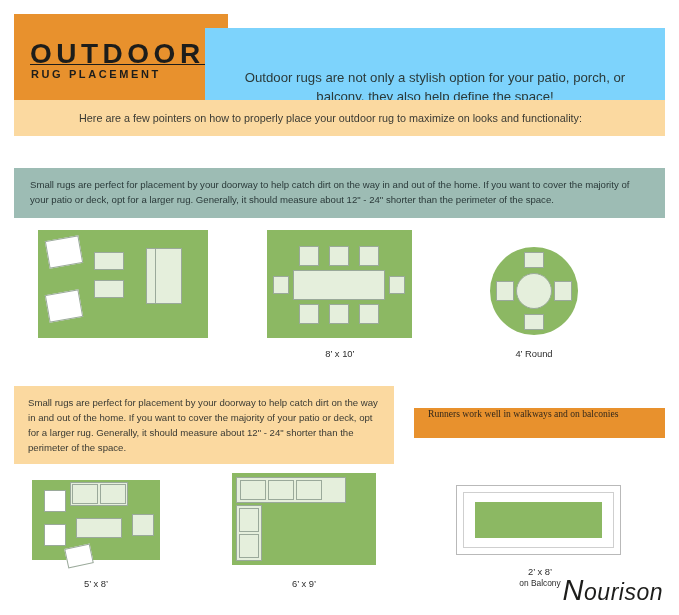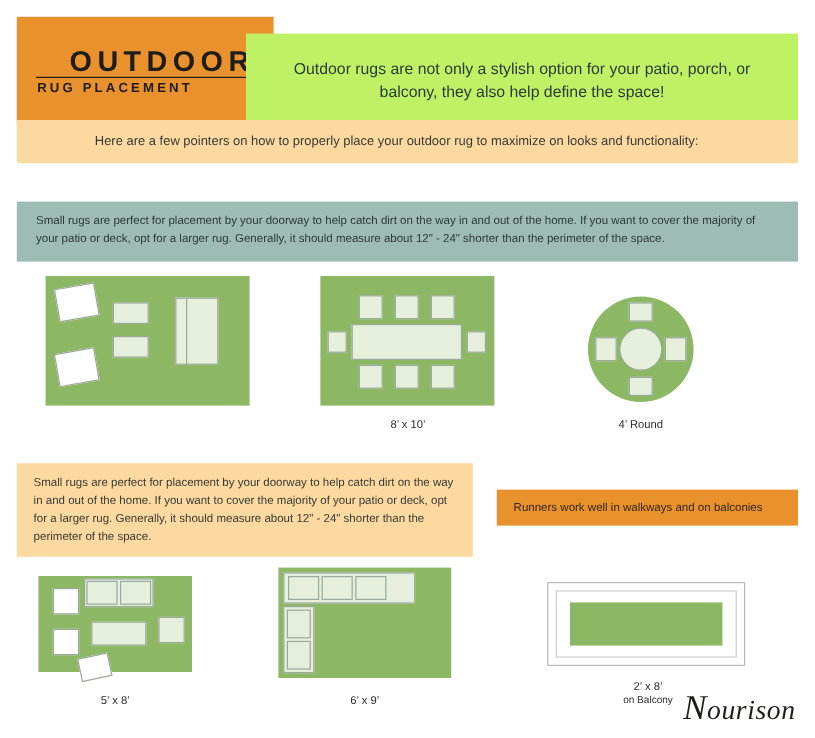--- a/index.html
+++ b/index.html
@@ -21,48 +21,47 @@
   
   .title-block {
     position: absolute;
     left: 14px; top: 14px;
     width: 214px; height: 88px;
     background: #e8912d;
   }
   .title-main {
     position: absolute;
     left: 16px; top: 24px;
-    font-size: 24px;
+    font-size: 28px;
     font-weight: bold;
     letter-spacing: 4.5px;
     color: #1d1d1b;
-    margin-left: 28px;
   }
   .title-sub {
     position: absolute;
     left: 17px; top: 54px;
     font-size: 11px;
     font-weight: bold;
     letter-spacing: 2.6px;
     color: #1d1d1b;
   }
   .title-rule {
     position: absolute;
     left: 16px; top: 50px;
     width: 178px; height: 1px;
     background: #1d1d1b;
   }
 
   .header-teal {
     position: absolute;
     left: 205px; top: 28px;
     width: 460px; height: 78px;
-    background: #bef264;
+    background: #7dd3fc;
     display: flex;
-    align-items: center;
+    align-items: flex-end;
     justify-content: center;
   }
   .header-teal p {
     margin: 0;
     width: 420px;
     text-align: center;
     font-size: 13.2px;
     line-height: 19px;
     color: #2b3a3a;
   }
@@ -110,21 +109,22 @@
     font-size: 9.6px;
     line-height: 15px;
     color: #3a3a33;
   }
   .band-orange {
     position: absolute;
     left: 414px; top: 408px;
     width: 251px; height: 30px;
     background: #e8912d;
     display: flex;
-    align-items: center;
+    align-items: flex-start;
+    font-family: Liberation Serif, serif;
   }
   .band-orange p {
     margin: 0 0 0 14px;
     font-size: 9.6px;
     color: #33281b;
   }
 
   
   .diagram { position: absolute; }
   .rug {
@@ -174,21 +174,21 @@
   .balcony-inner {
     position: absolute;
     background: #ffffff;
     border: 1px solid #cfcfcf;
   }
 
   
   .logo {
     position: absolute;
     right: 16px; bottom: 8px;
-    font-family: Liberation Serif, serif;
+    font-family: Liberation Sans, sans-serif;
     font-size: 23px;
     font-style: italic;
     color: #1d1d1b;
     letter-spacing: 0.5px;
   }
   .logo .cap { font-size: 29px; }
 </style>
 </head>
 <body>
 

